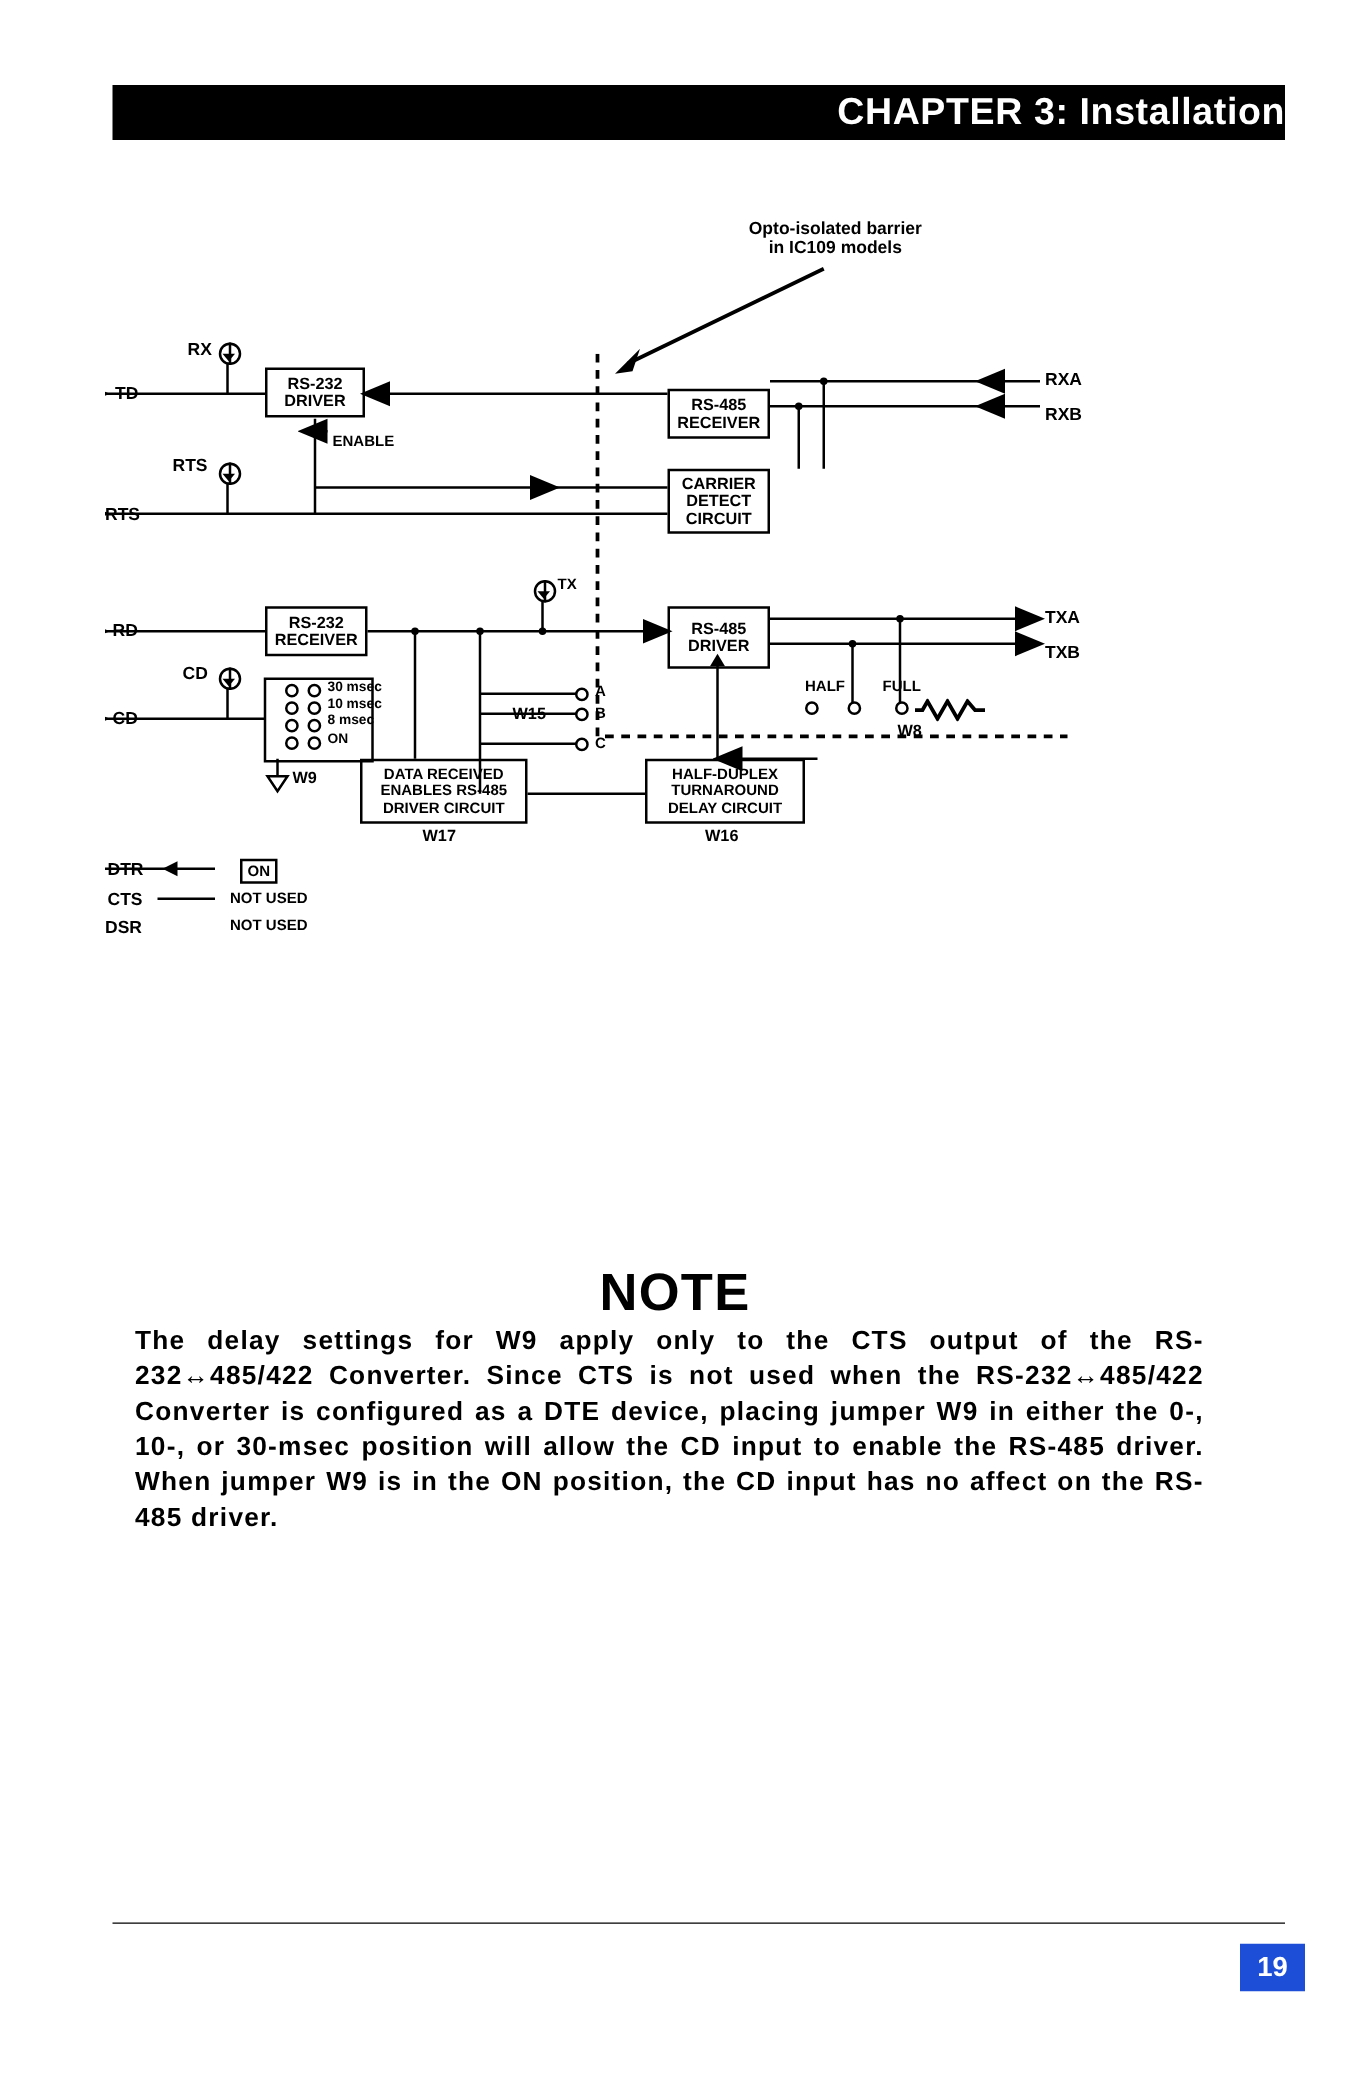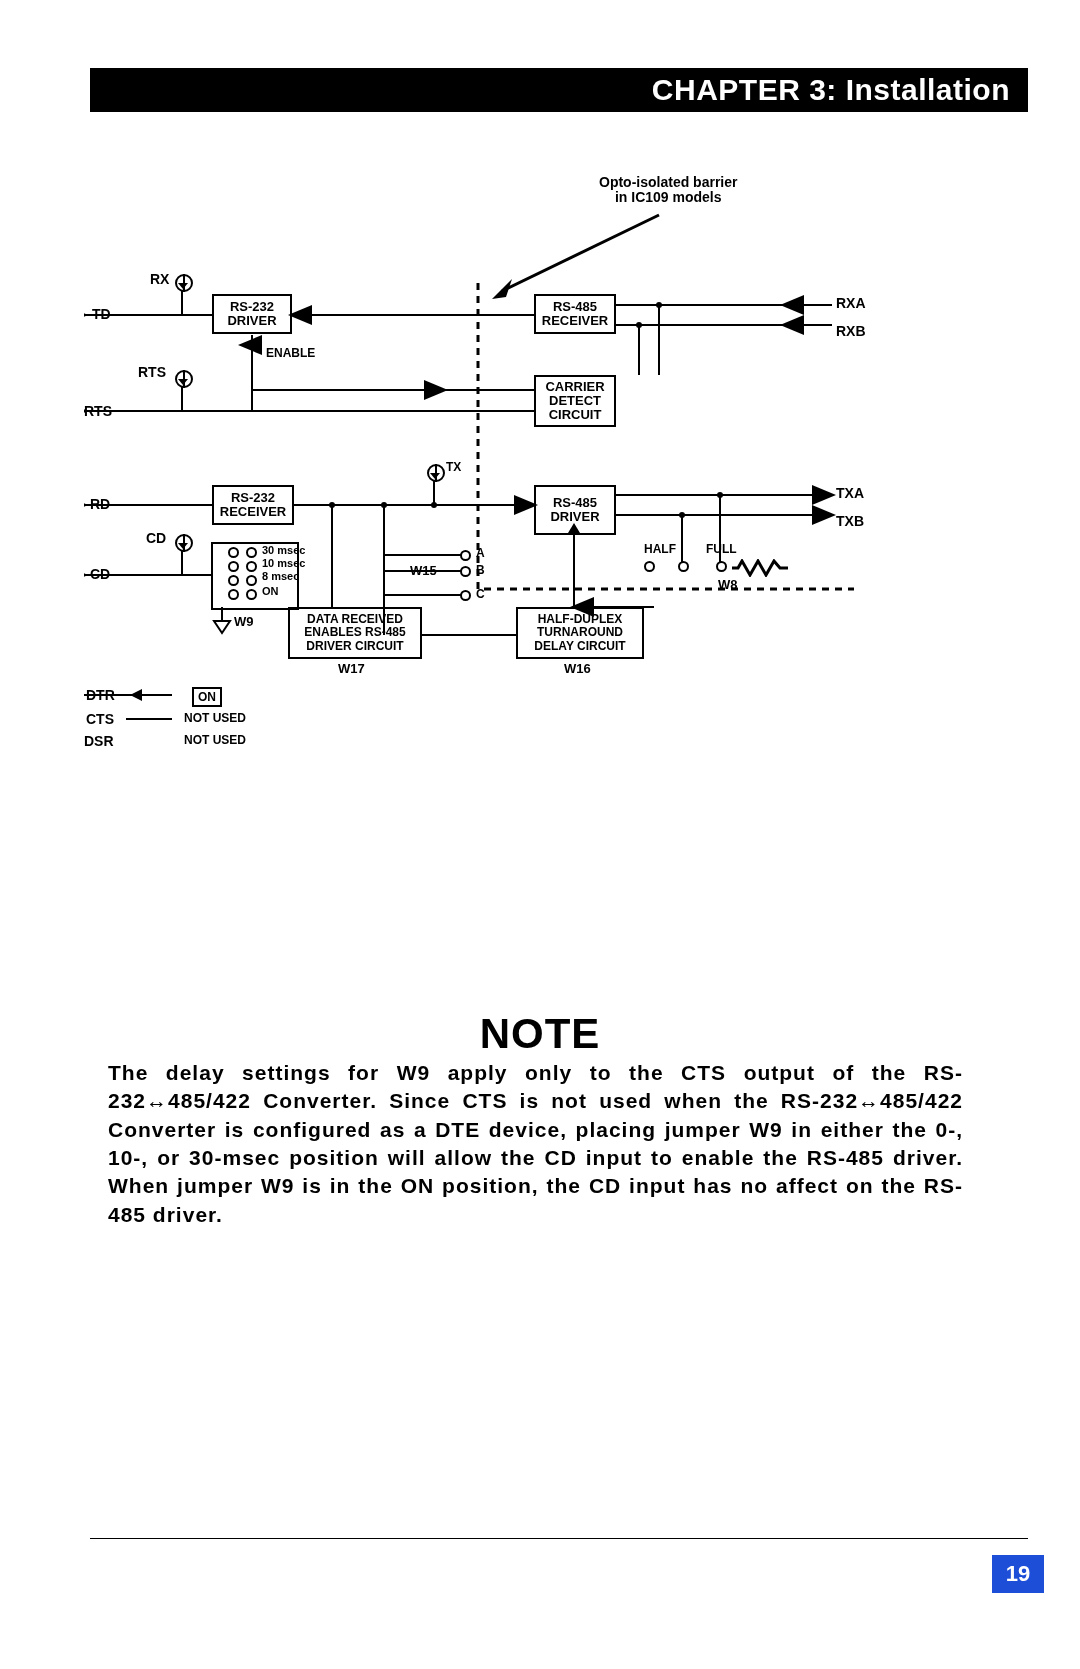--- a/index.html
+++ b/index.html
@@ -1,17 +1,17 @@
 <!DOCTYPE html>
 <html><head>
 <meta charset="utf-8">
 <style>
   html,body{margin:0;padding:0;background:#fff;font-family:Arial,Helvetica,sans-serif;color:#000}
   .page{width:1080px;height:1669px;position:relative;margin:0 auto;background:#fff}
-  .chapter-bar{position:absolute;top:68px;left:90px;right:52px;height:44px;background:#000;color:#fff;display:flex;align-items:center;justify-content:flex-end;padding-right:18px;box-sizing:border-box}
+  .chapter-bar{position:absolute;top:68px;left:90px;right:52px;height:44px;background:#000;color:#fff;display:flex;align-items:center;justify-content:flex-end;box-sizing:border-box}
   .chapter-bar span{font-family:"Arial Narrow",Arial,sans-serif;font-weight:700;font-size:30px;letter-spacing:.5px}
   .diagram{position:absolute;top:175px;left:84px;width:855px;height:618px}
   .label{position:absolute;font-weight:700;font-size:14px;line-height:1.05;text-align:center;white-space:pre}
   .box{position:absolute;border:2px solid #000;background:#fff;display:flex;align-items:center;justify-content:center;font-weight:700;font-size:13px;line-height:1.1;text-align:center;padding:2px;box-sizing:border-box}
   .figure-caption{position:absolute;top:902px;left:108px;right:108px;text-align:center;font-family:"Times New Roman",serif;font-size:26px;font-weight:700}
   .note-heading{position:absolute;top:1010px;left:0;right:0;text-align:center;font-family:"Arial Narrow",Arial,sans-serif;font-weight:900;font-size:42px;letter-spacing:1px}
   .note-body{position:absolute;top:1059px;left:108px;width:855px;font-family:Arial,sans-serif;font-weight:700;font-size:21px;line-height:1.35;text-align:justify;letter-spacing:1px}
   .footer-rule{position:absolute;bottom:130px;left:90px;right:52px;border-top:1px solid #000}
   .page-num{position:absolute;bottom:76px;right:36px;width:52px;height:38px;background:#1d4ed8;color:#fff;display:flex;align-items:center;justify-content:center;font-weight:700;font-size:22px}
   .led{width:14px;height:14px;border:2px solid #000;border-radius:50%;position:absolute;background:#fff}
@@ -38,21 +38,21 @@
       <line x1="175" y1="4" x2="18" y2="80" stroke="#000" stroke-width="3"></line>
       <polygon points="8,88 28,68 22,86" fill="#000"></polygon>
     </svg>
 
     <svg style="position:absolute;top:108px;left:0" width="855" height="340">
       <polyline points="394,0 394,306 770,306" fill="none" stroke="#000" stroke-width="3" stroke-dasharray="7 6"></polyline>
     </svg>
 
     <div class="box" style="top:119px;left:128px;width:80px;height:40px">RS-232
 DRIVER</div>
-    <div class="box" style="top:119px;left:450px;width:82px;height:40px">RS-485
+    <div class="box" style="top:136px;left:450px;width:82px;height:40px">RS-485
 RECEIVER</div>
     <div class="box" style="top:200px;left:450px;width:82px;height:52px">CARRIER
 DETECT
 CIRCUIT</div>
     <div class="box" style="top:310px;left:128px;width:82px;height:40px">RS-232
 RECEIVER</div>
     <div class="box" style="top:310px;left:450px;width:82px;height:50px">RS-485
 DRIVER</div>
     <div class="box" style="top:432px;left:204px;width:134px;height:52px;font-size:12px">DATA RECEIVED
 ENABLES RS-485

